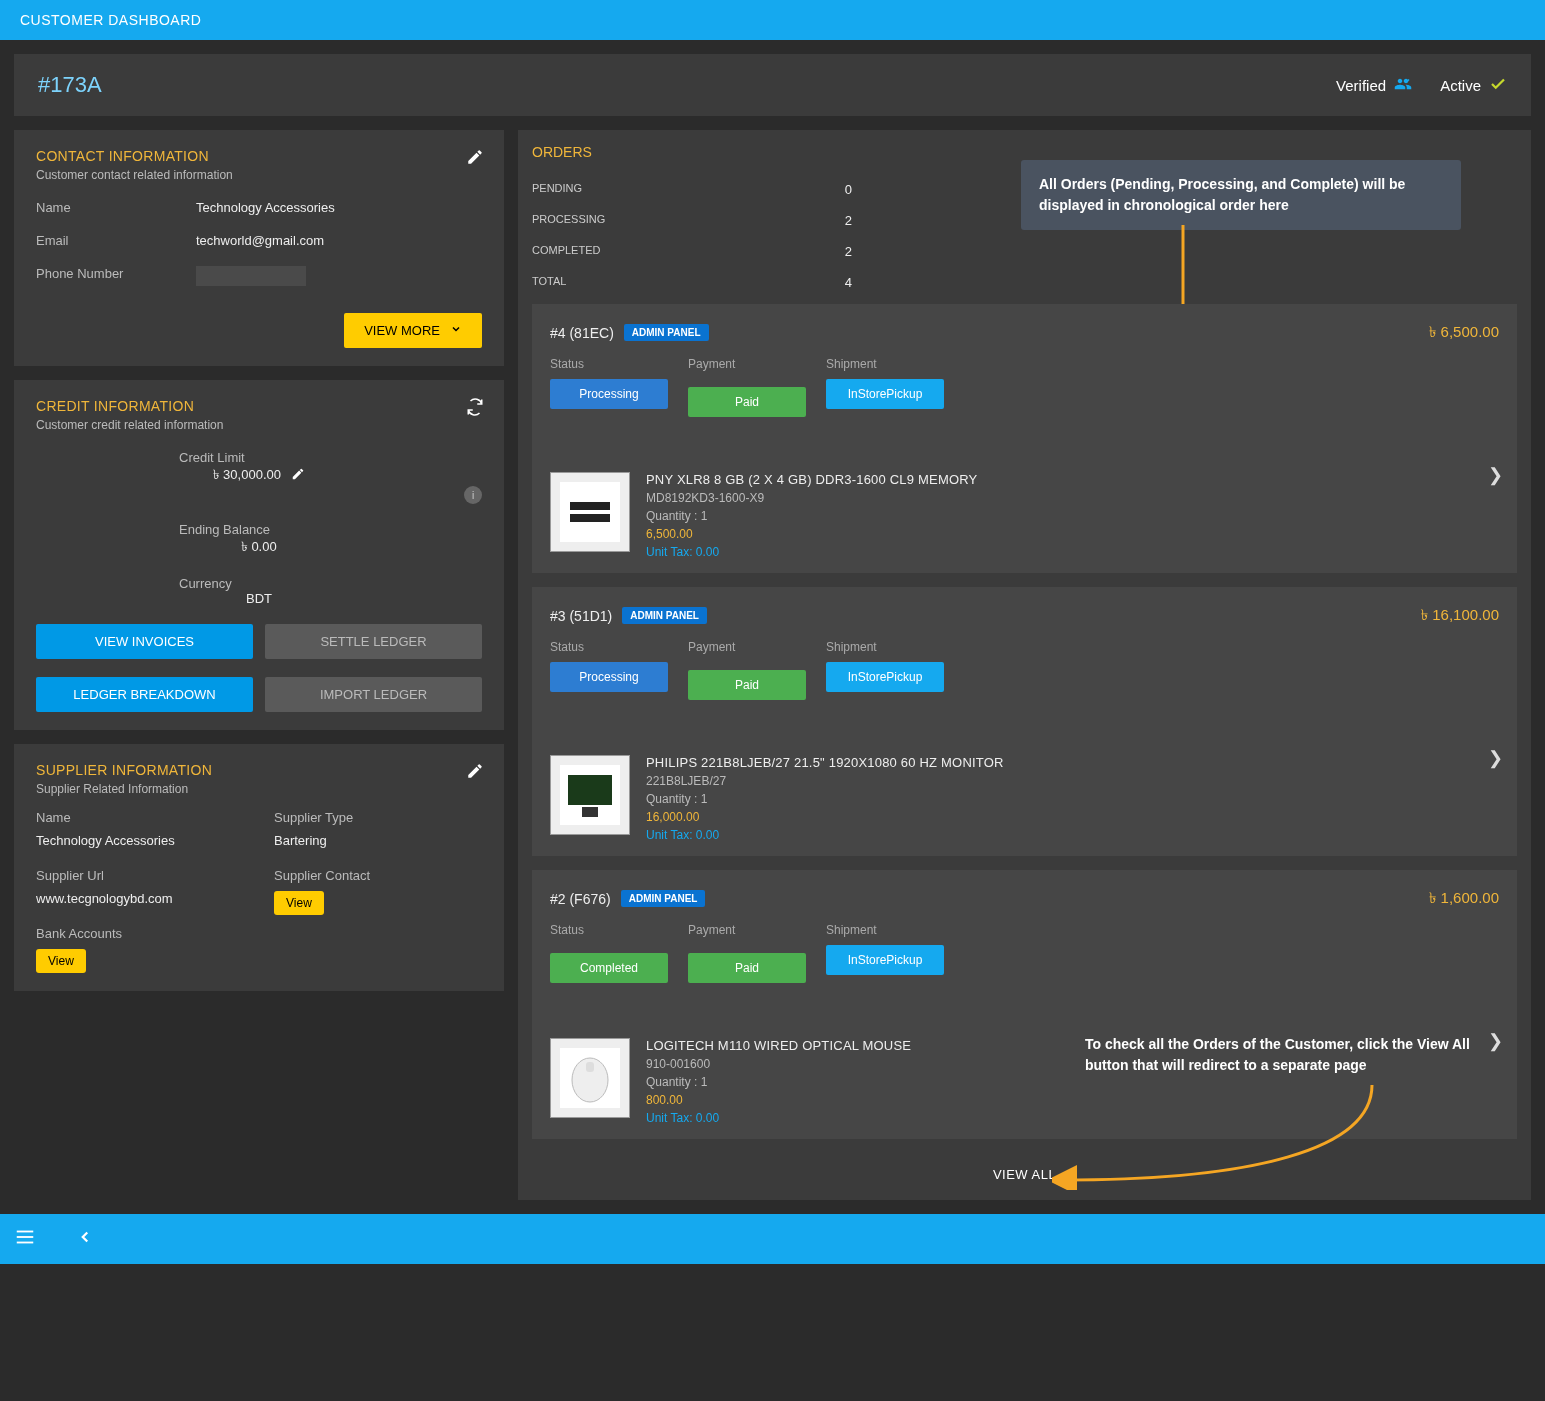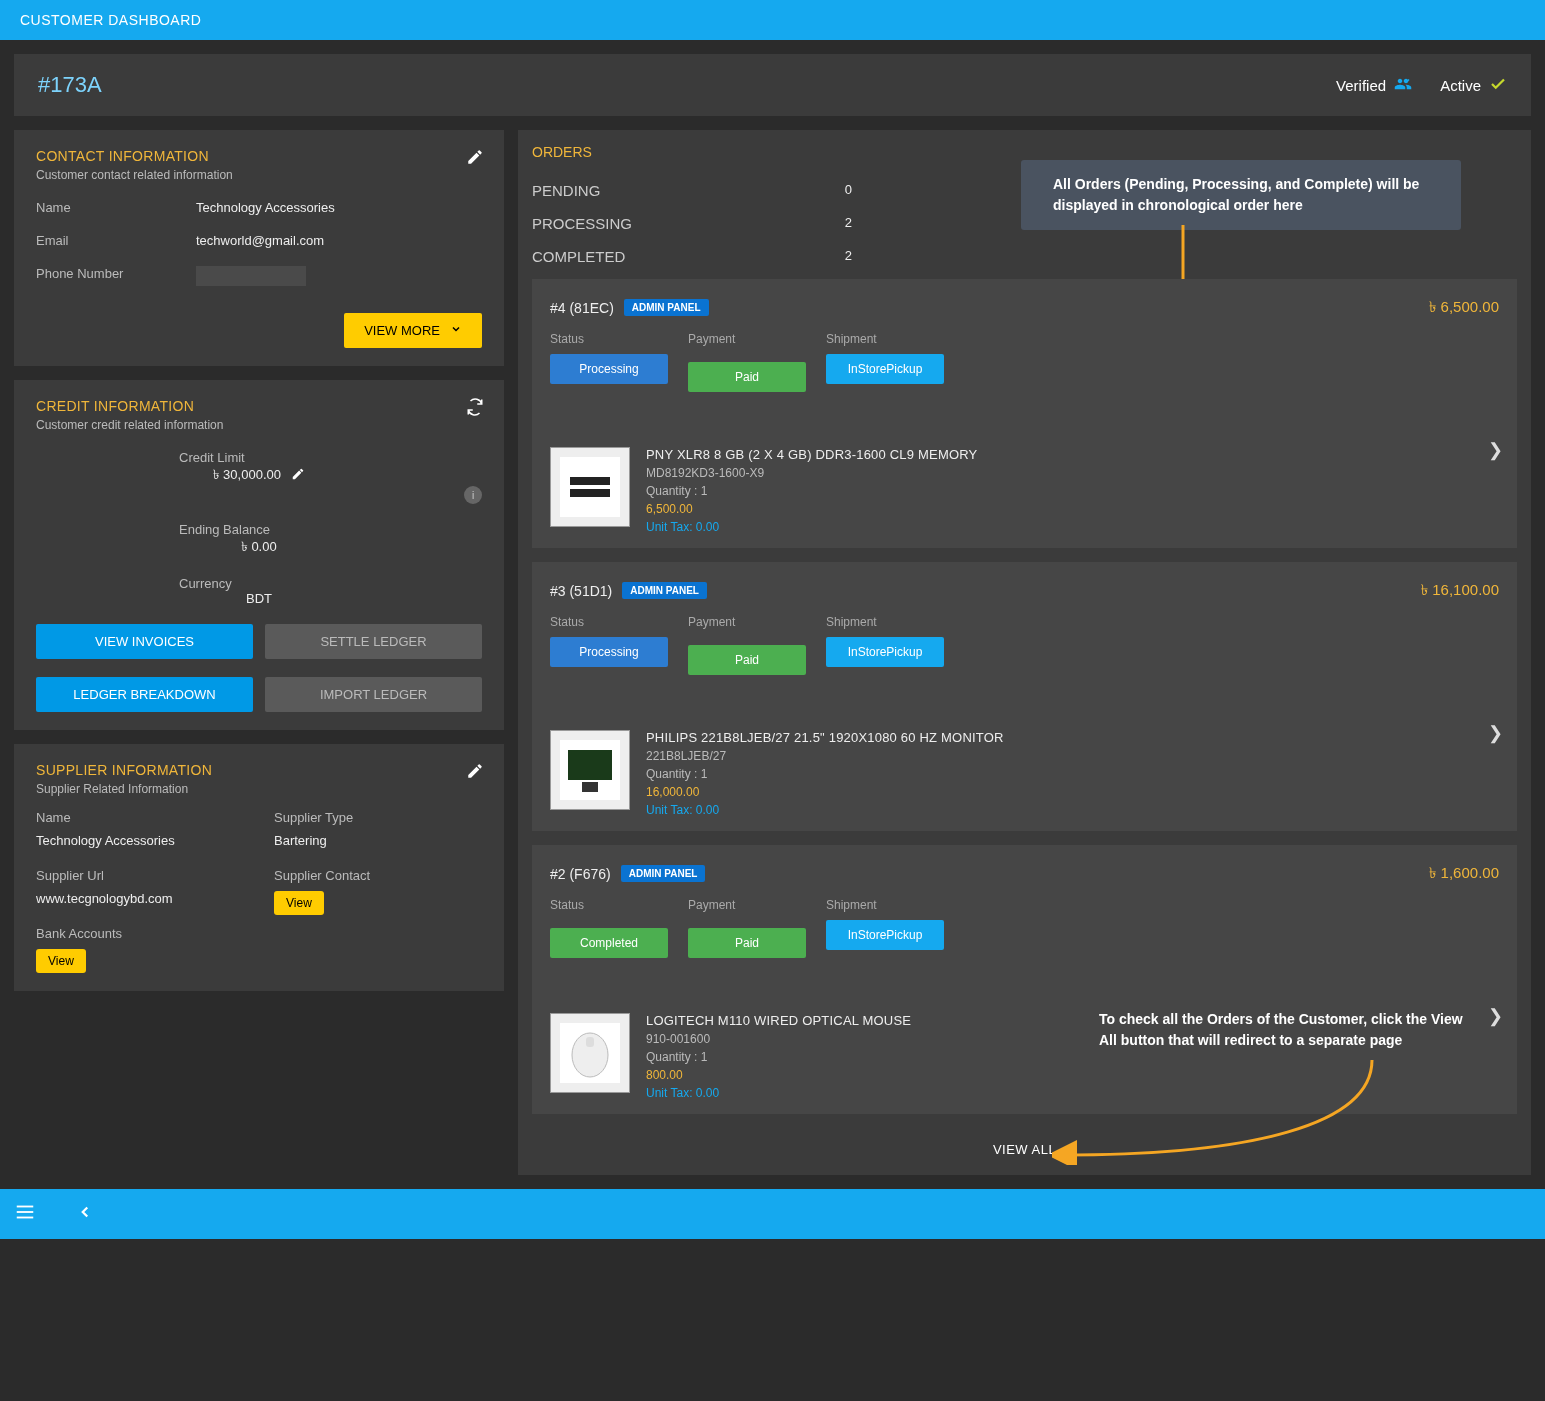--- a/index.html
+++ b/index.html
@@ -61,25 +61,25 @@
   .info-dot { width:18px;height:18px;border-radius:50%;background:#666;display:flex;align-items:center;justify-content:center;font-size:10px;color:#ccc;margin-left:auto; }
   .supplier-grid { display:flex; gap:30px; margin-top:14px; }
   .supplier-col { flex:1; }
   .sup-label { color:#bbb; font-size:13px; }
   .sup-value { color:#eee; margin-top:8px; font-size:13px; }
   .small-btn { background:#ffcc00;color:#000;border:none;padding:5px 12px;border-radius:3px;cursor:pointer;font-size:12px;margin-top:8px; }
 
   .orders-title { color:#f0b63a; font-size:14px; margin-bottom:22px; }
   .order-summary { display:flex; flex-direction:column; gap:16px; margin-bottom:14px; }
   .os-row { display:flex; }
-  .os-label { width:260px; color:#ccc; font-size:15px; }
+  .os-label { width:260px; color:#ccc; font-size:11px; }
   .os-val { color:#eee; font-size:13px; width:60px; text-align:right; }
 
   .callout {
-    position:absolute; background:#4a5360; color:#fff; padding:14px 32px;
+    position:absolute; background:#4a5360; color:#fff; padding:14px 18px;
     border-radius:3px; font-weight:600; font-size:14px; line-height:1.5;
     max-width:440px;
   }
   .order-card {
     background:#464646; margin-bottom:14px; padding:16px 18px 14px; position:relative;
   }
   .order-head { display:flex; align-items:center; gap:10px; }
   .order-id { color:#eee; font-size:14px; }
   .admin-badge { background:#0a73d1; color:#fff; font-size:10px; padding:3px 8px; border-radius:2px; font-weight:600; }
   .order-price { margin-left:auto; color:#f0b63a; font-size:15px; }
@@ -248,20 +248,24 @@
           <div class="os-val">0</div>
         </div>
       <div class="os-row">
           <div class="os-label">PROCESSING</div>
           <div class="os-val">2</div>
         </div>
       <div class="os-row">
           <div class="os-label">COMPLETED</div>
           <div class="os-val">2</div>
         </div>
+      <div class="os-row">
+          <div class="os-label">TOTAL</div>
+          <div class="os-val">4</div>
+        </div>
     </div>
 
     <div class="callout" style="top:30px; right:70px;">All Orders (Pending, Processing, and Complete) will be displayed in chronological order here</div>
     <svg class="arrow-svg" style="top:95px; left:650px;" width="30" height="170">
       <defs>
           <marker id="ah1" markerWidth="10" markerHeight="10" refX="5" refY="5" orient="auto">
             <path d="M0,0 L10,5 L0,10 z" fill="#f5a623"></path>
           </marker>
         </defs>
       <path d="M15,0 L15,155" stroke="#f5a623" stroke-width="3" fill="none" marker-end="url(#ah1)"></path>

